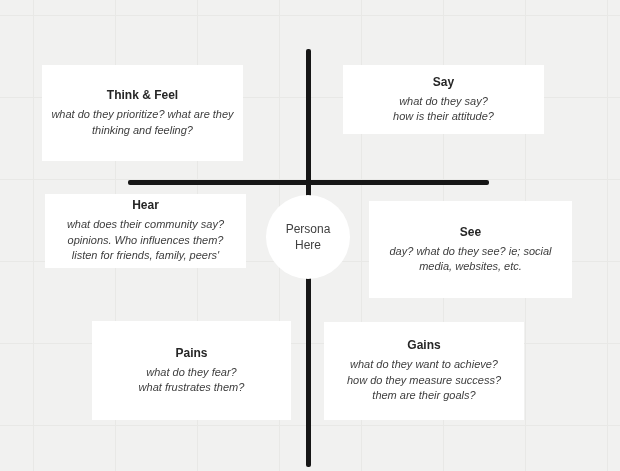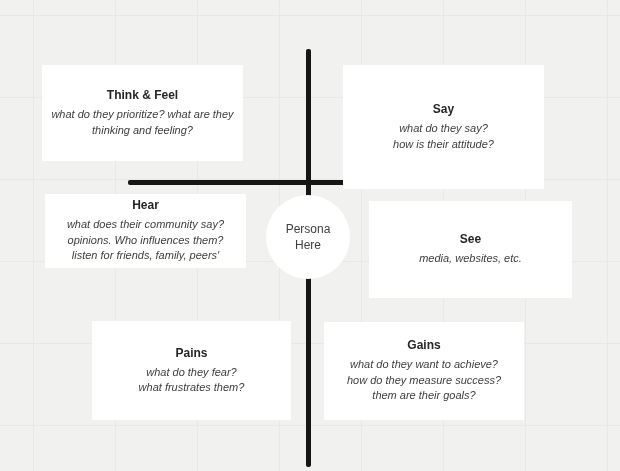--- a/index.html
+++ b/index.html
@@ -47,21 +47,21 @@
     white-space: nowrap;
   }
   .card-line {
     font-size: 11px;
     font-style: italic;
     color: #3d3d3d;
     line-height: 15.5px;
     white-space: nowrap;
   }
   .card-think-feel { left: 42px;  top: 65px;  width: 201px; height: 96px; text-align: center; }
-  .card-say        { left: 343px; top: 65px;  width: 201px; height: 124px; }
+  .card-say        { left: 343px; top: 65px;  width: 201px; height: 69px; }
   .card-hear       { left: 45px;  top: 194px; width: 201px; height: 74px; }
   .card-see        { left: 369px; top: 201px; width: 203px; height: 97px; }
   .card-pains      { left: 92px;  top: 321px; width: 199px; height: 99px; }
   .card-gains      { left: 324px; top: 322px; width: 200px; height: 98px; }
 
   .persona-circle {
     position: absolute;
     left: 266px;
     top: 195px;
     width: 84px;
@@ -104,20 +104,21 @@
 
   <div class="card card-hear">
     <div class="card-title">Hear</div>
     <div class="card-line">what does their community say?</div>
     <div class="card-line">opinions. Who influences them?</div>
     <div class="card-line">listen for friends, family, peers'</div>
   </div>
 
   <div class="card card-see">
     <div class="card-title">See</div>
+    <div class="card-line">day? what do they see? ie; social</div>
     <div class="card-line">media, websites, etc.</div>
   </div>
 
   <div class="card card-pains">
     <div class="card-title">Pains</div>
     <div class="card-line">what do they fear?</div>
     <div class="card-line">what frustrates them?</div>
   </div>
 
   <div class="card card-gains">

